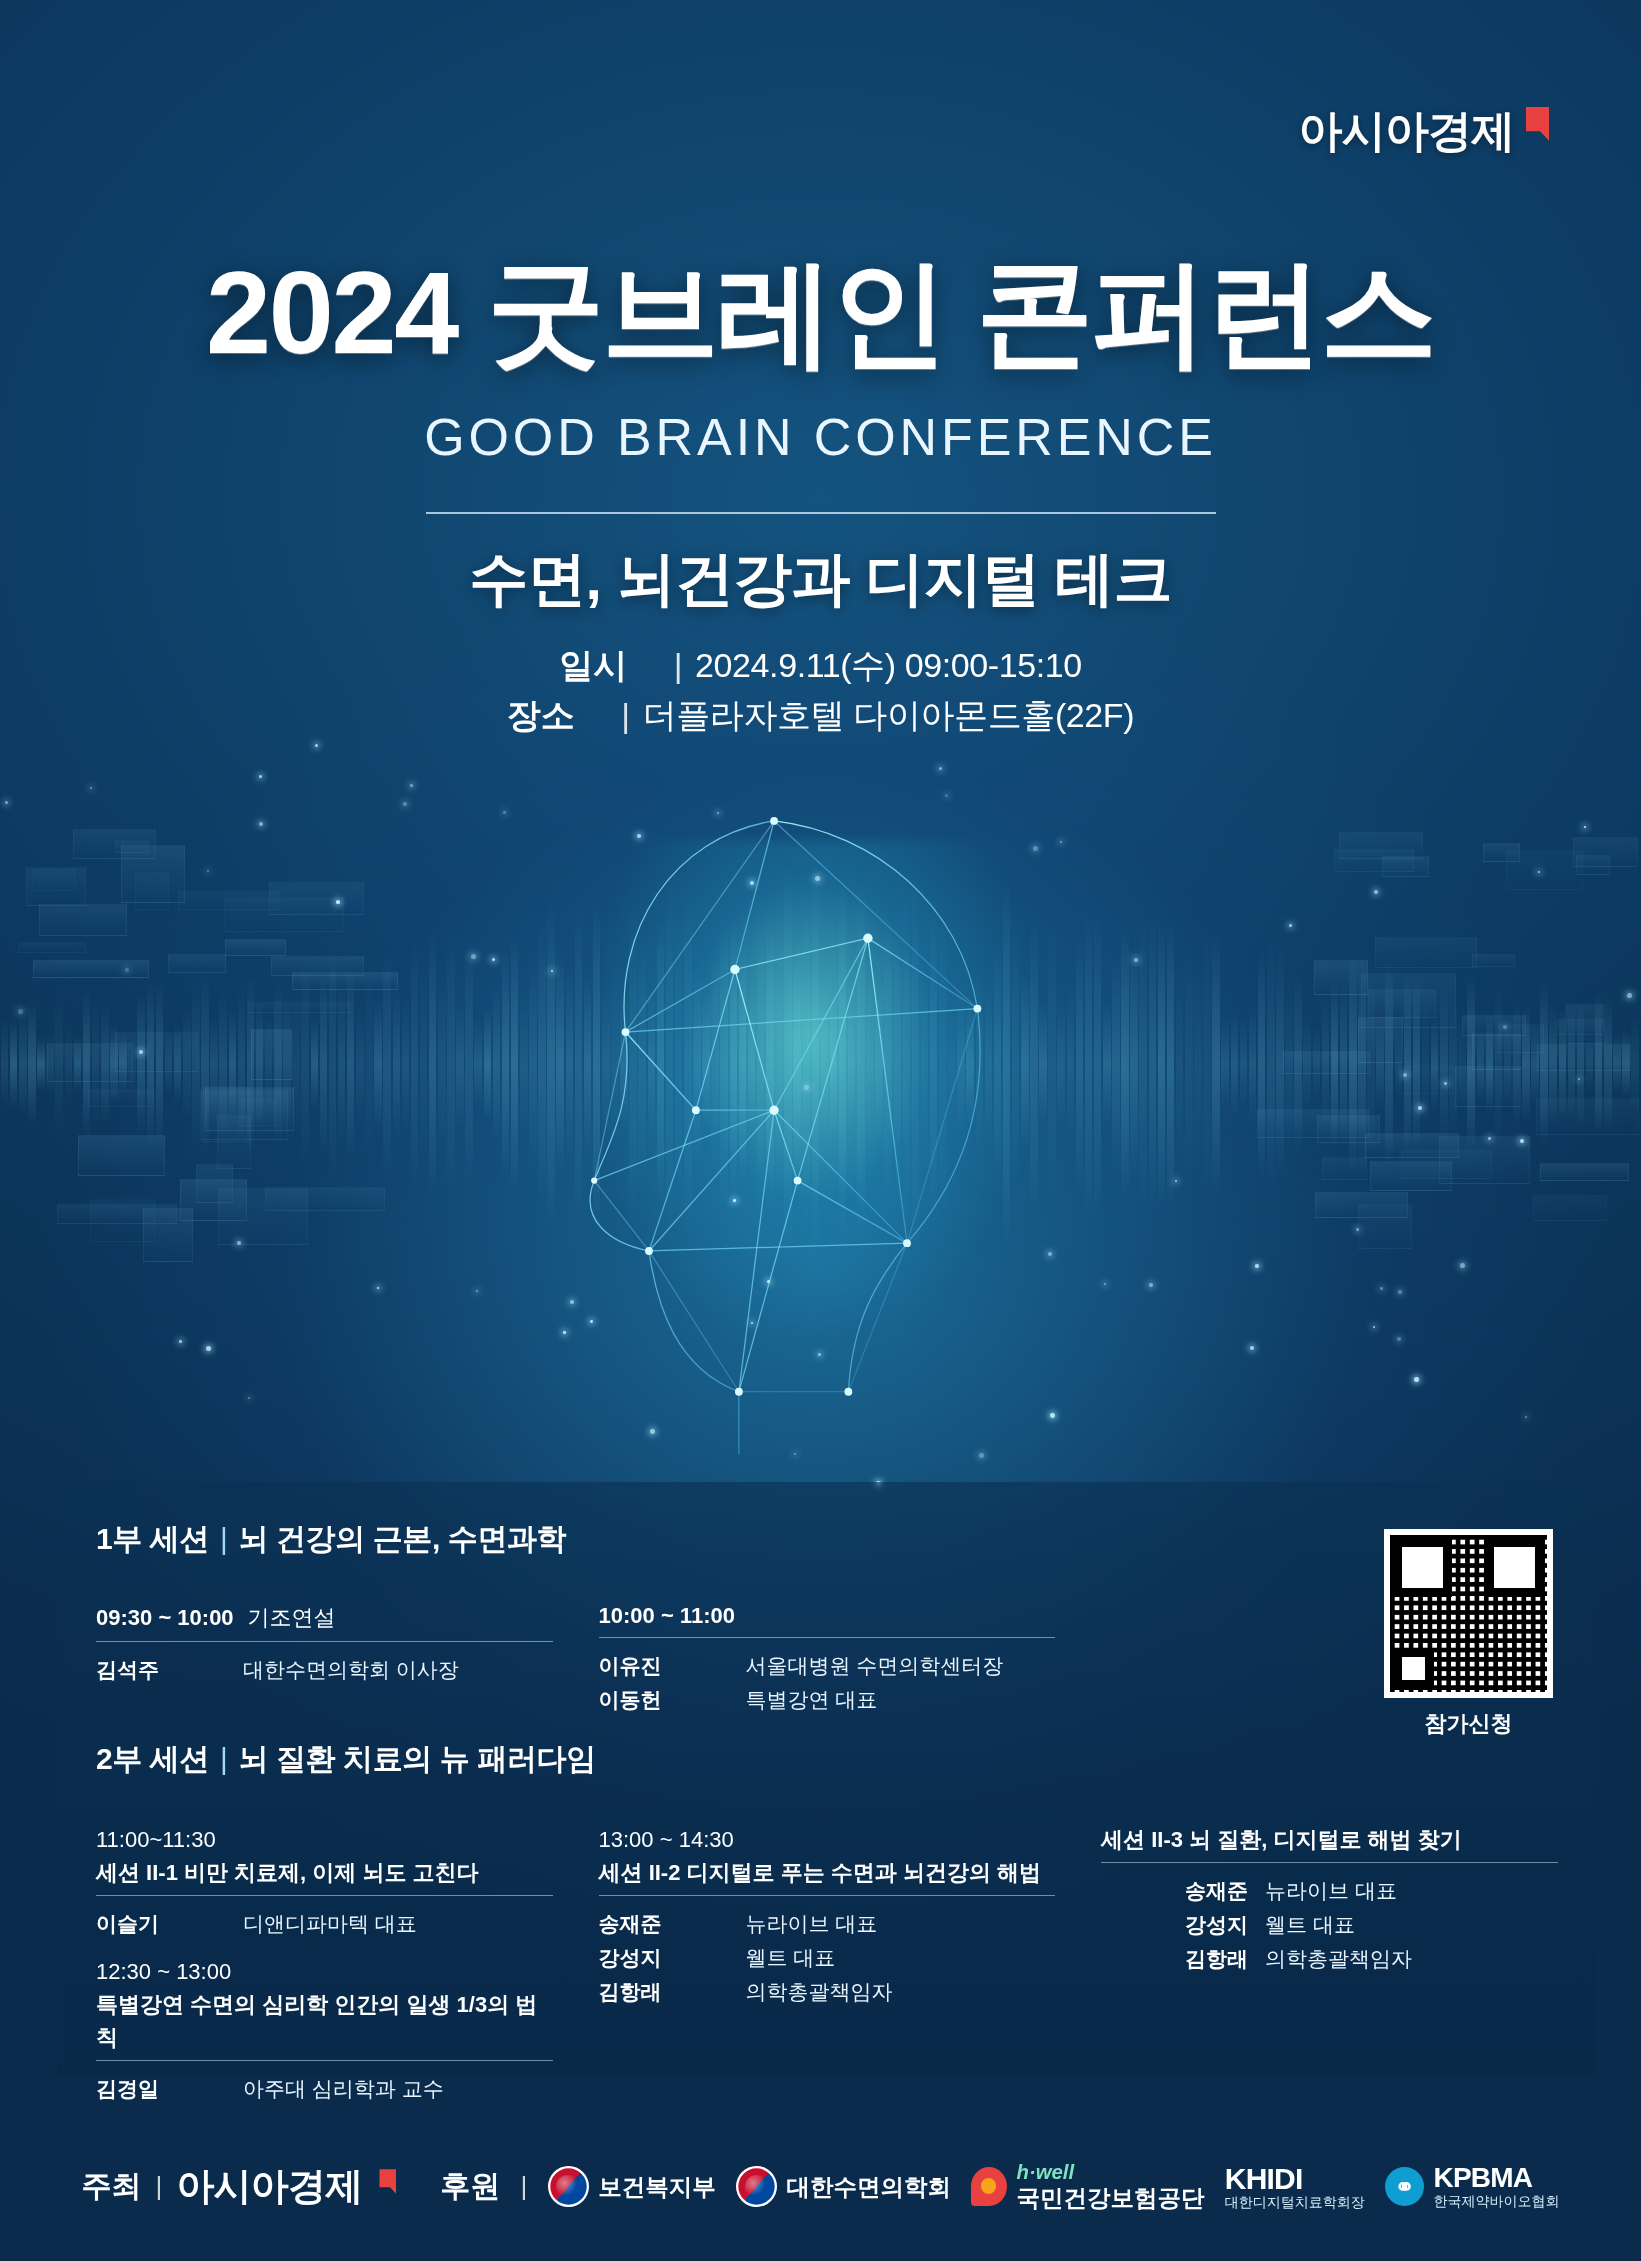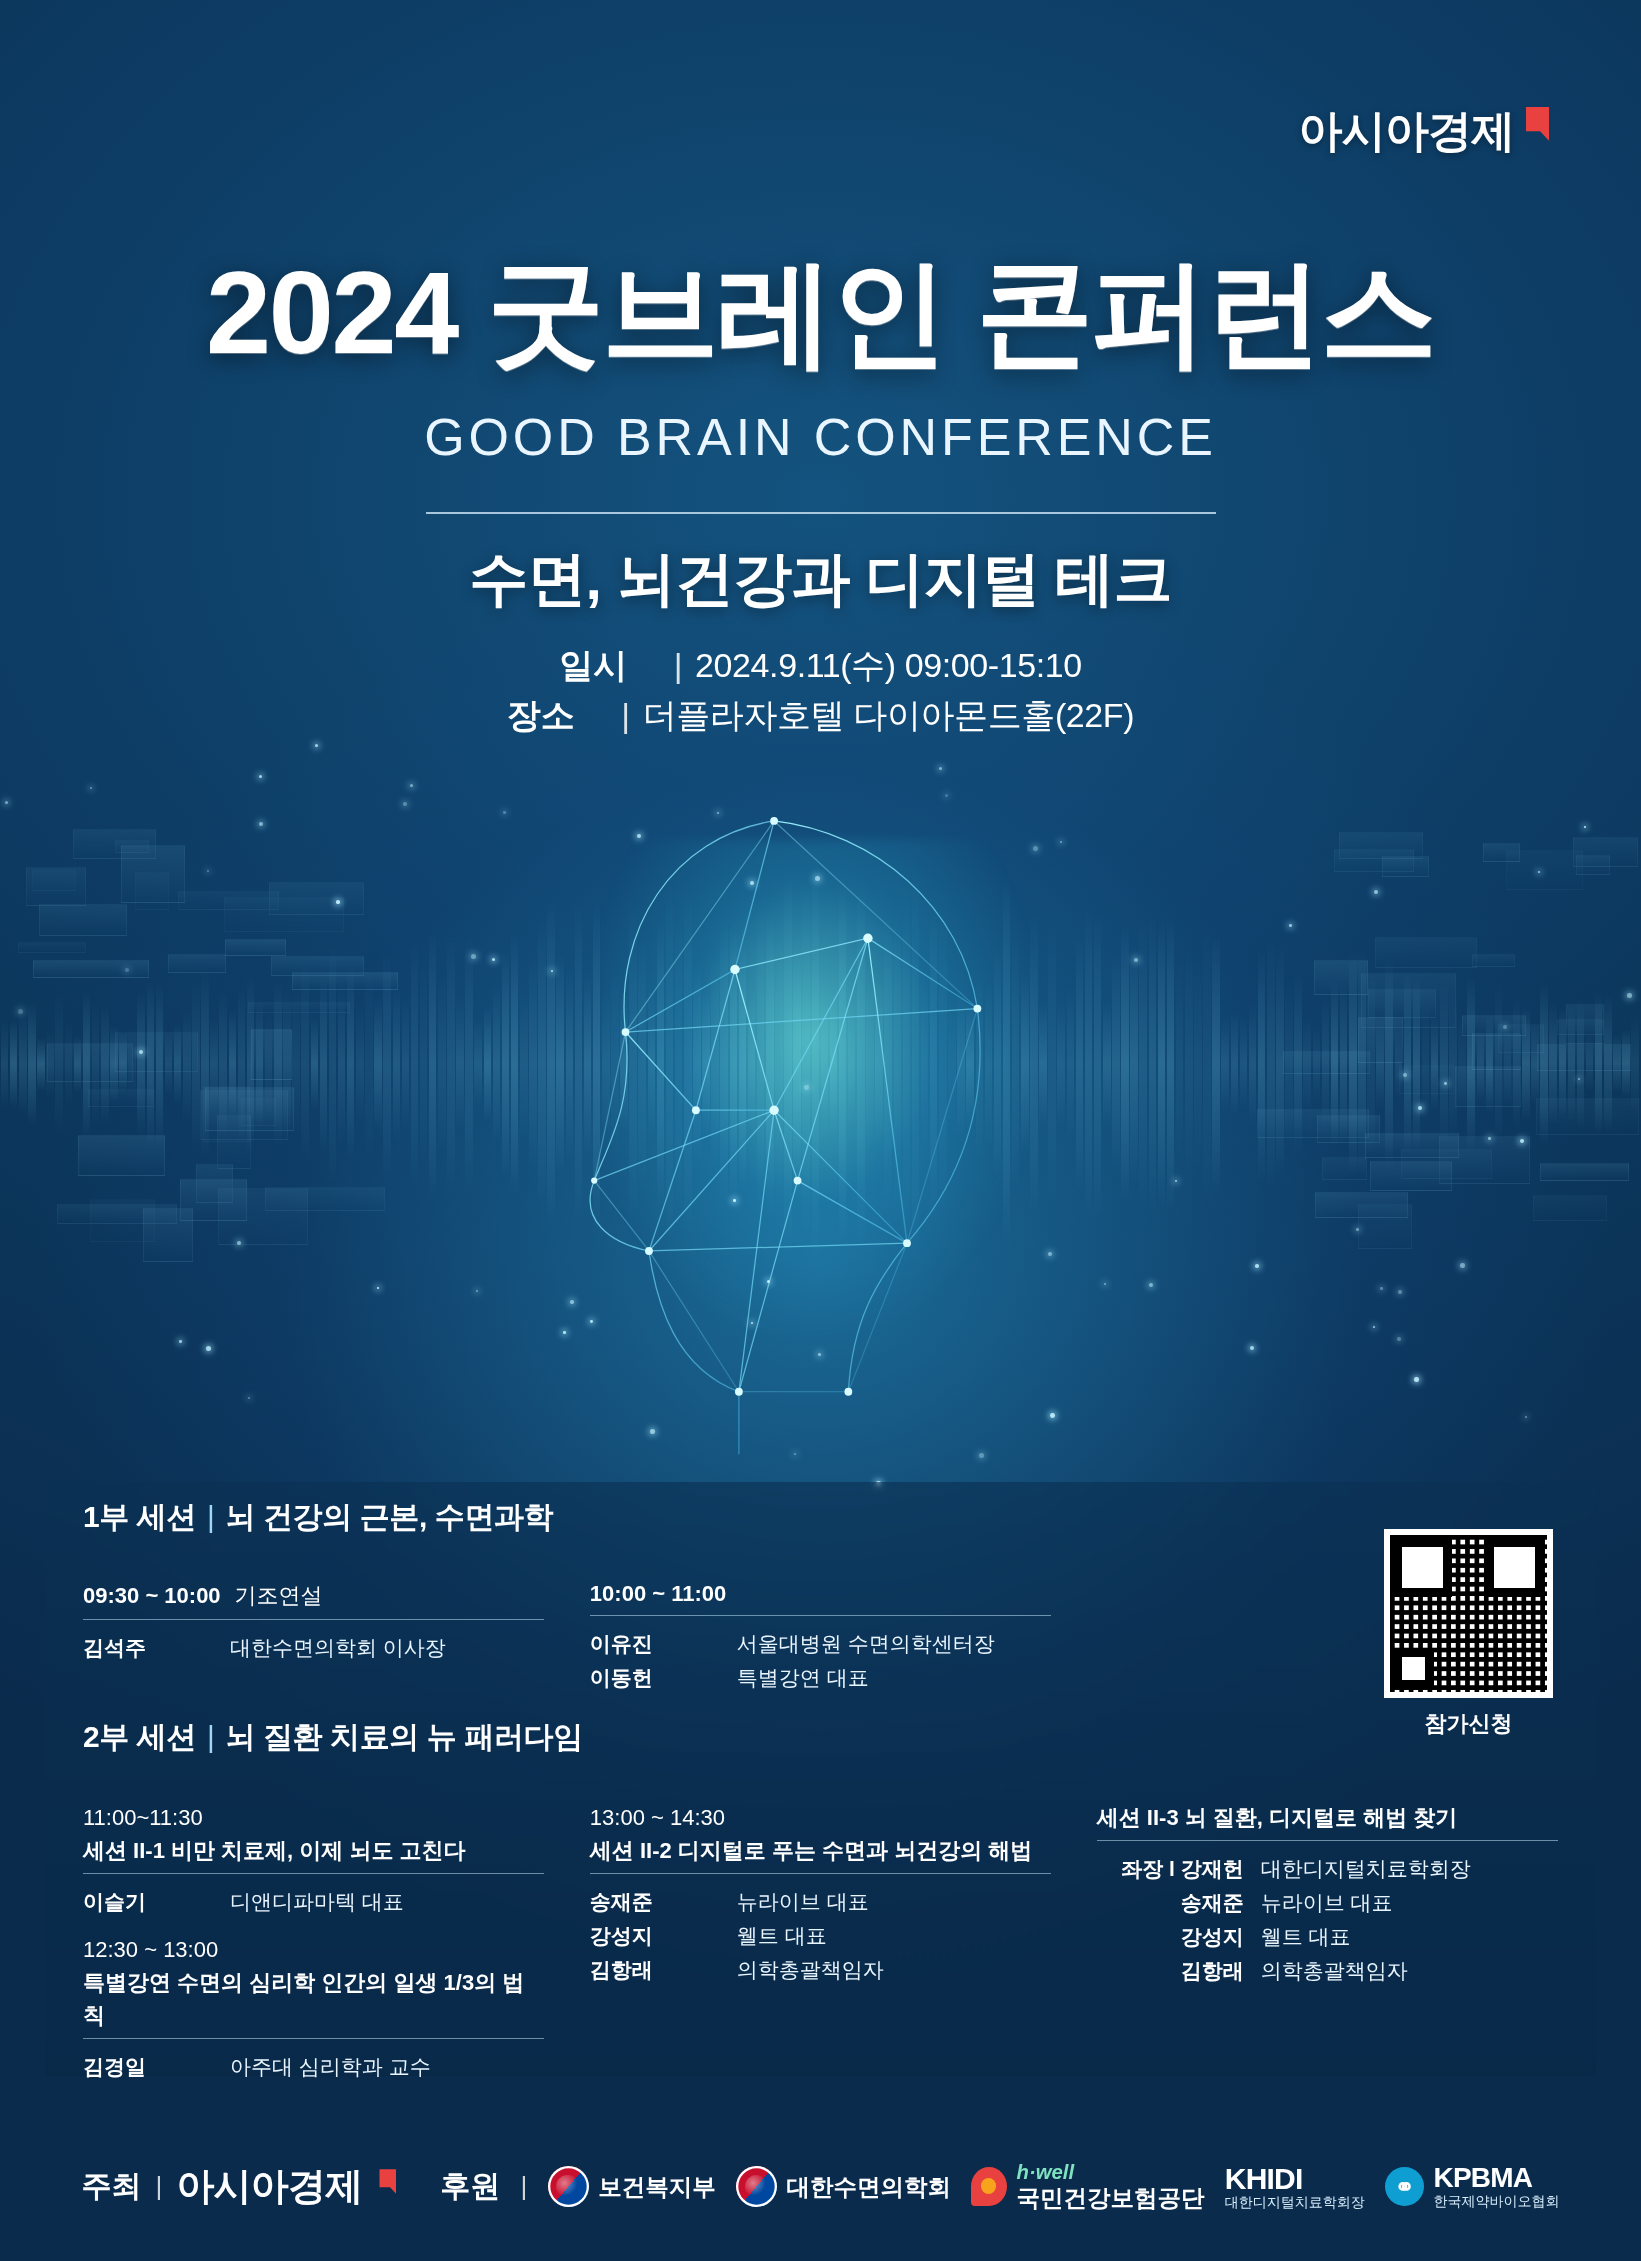--- a/index.html
+++ b/index.html
@@ -138,26 +138,26 @@
     line-height: 1.46;
     display: flex; justify-content: center; align-items: baseline;
   }
   .meta-label { font-weight: 700; width: 102px; text-align: left; }
   .meta-bar { padding: 0 12.5px; opacity: 0.85; font-weight: 400; }
   .meta-val { font-weight: 400; letter-spacing: -0.4px; }
 
   
   .program {
     position: absolute;
-    left: 45px; right: 45px;
+    left: 58px; right: 45px;
     top: 1482px;
     height: 594px;
     background: linear-gradient(180deg, rgba(11,49,84,0.66) 0%, rgba(9,41,72,0.74) 100%);
     backdrop-filter: blur(1.6px);
-    padding: 15px 38px 22px 38px;
+    padding: 37px 38px 22px 38px;
     color: #ffffff;
   }
   .sec-title {
     display: flex; align-items: baseline; gap: 0;
     font-size: 30px; font-weight: 700; color: #ffffff;
     letter-spacing: -0.4px;
   }
   .sec-title .tag { color: #ffffff; }
   .sec-title .bar { padding: 0 11px; color: #9fd8f5; font-weight: 400; }
   .sec-title .name { color: #ffffff; }
@@ -786,24 +786,20 @@
           </div>
         </div>
       </div>
 
       <div class="col right">
         <div class="two-line-head">
           <div class="l2">세션 II-3  뇌 질환, 디지털로 해법 찾기</div>
         </div>
         <div class="people">
           <div class="person">
-            <span class="who ralign">좌장 l 강재헌</span>
-            <span class="what">대한디지털치료학회장</span>
-          </div>
-          <div class="person">
             <span class="who ralign">송재준</span>
             <span class="what">뉴라이브 대표</span>
           </div>
           <div class="person">
             <span class="who ralign">강성지</span>
             <span class="what">웰트 대표</span>
           </div>
           <div class="person">
             <span class="who ralign">김항래</span>
             <span class="what">의학총괄책임자</span>

